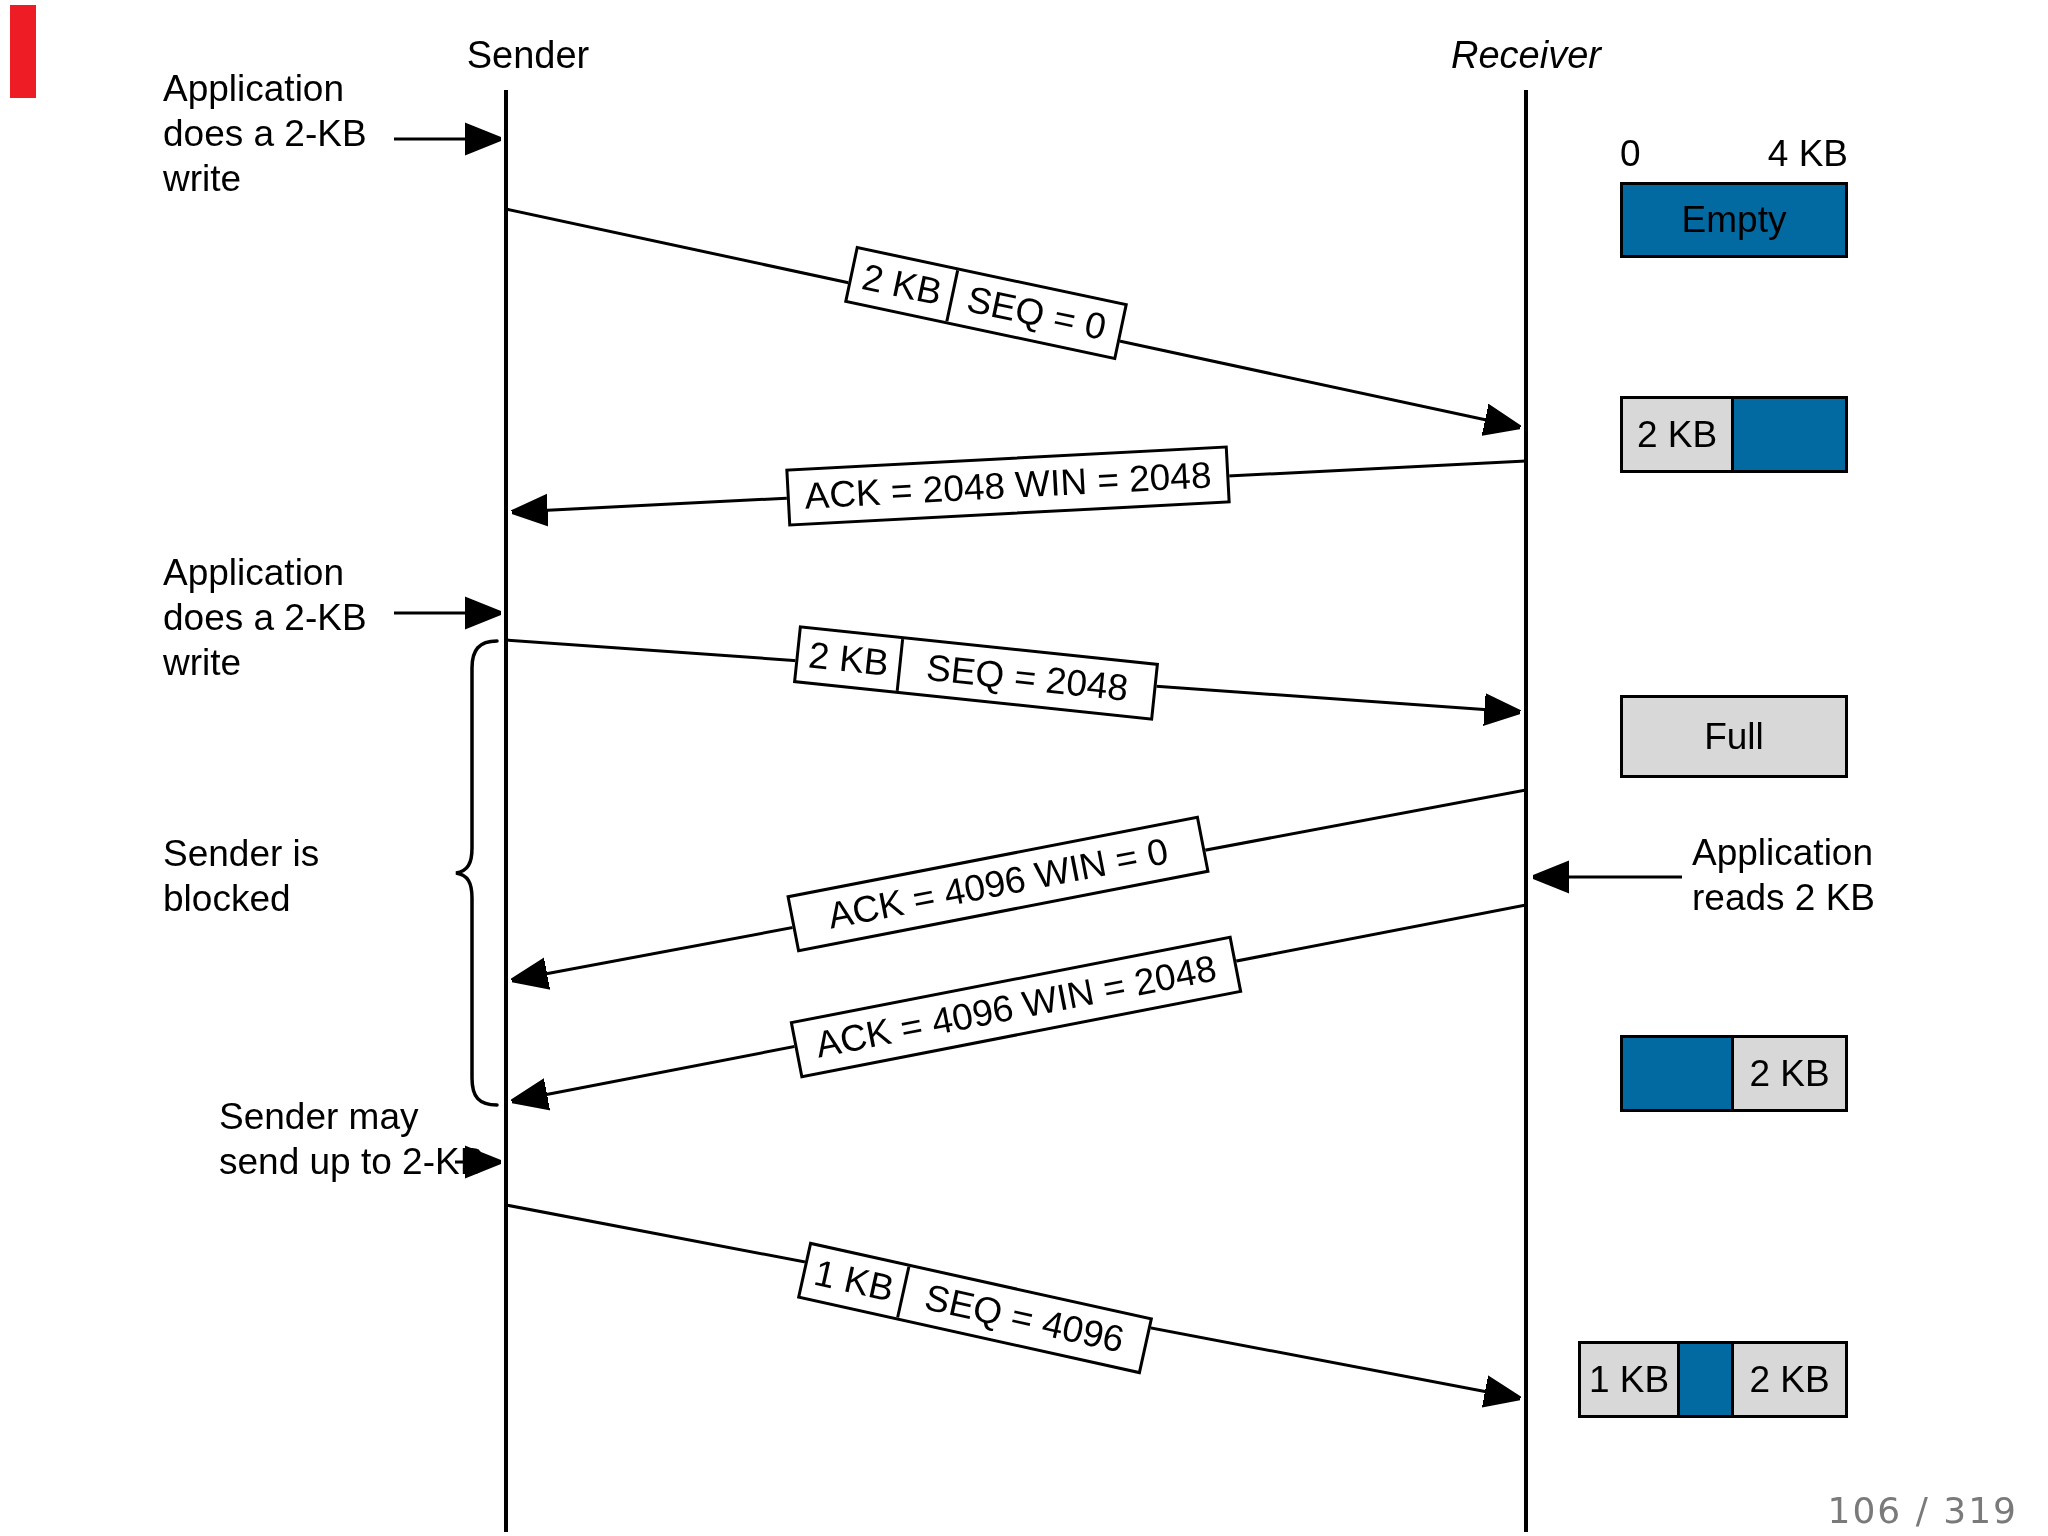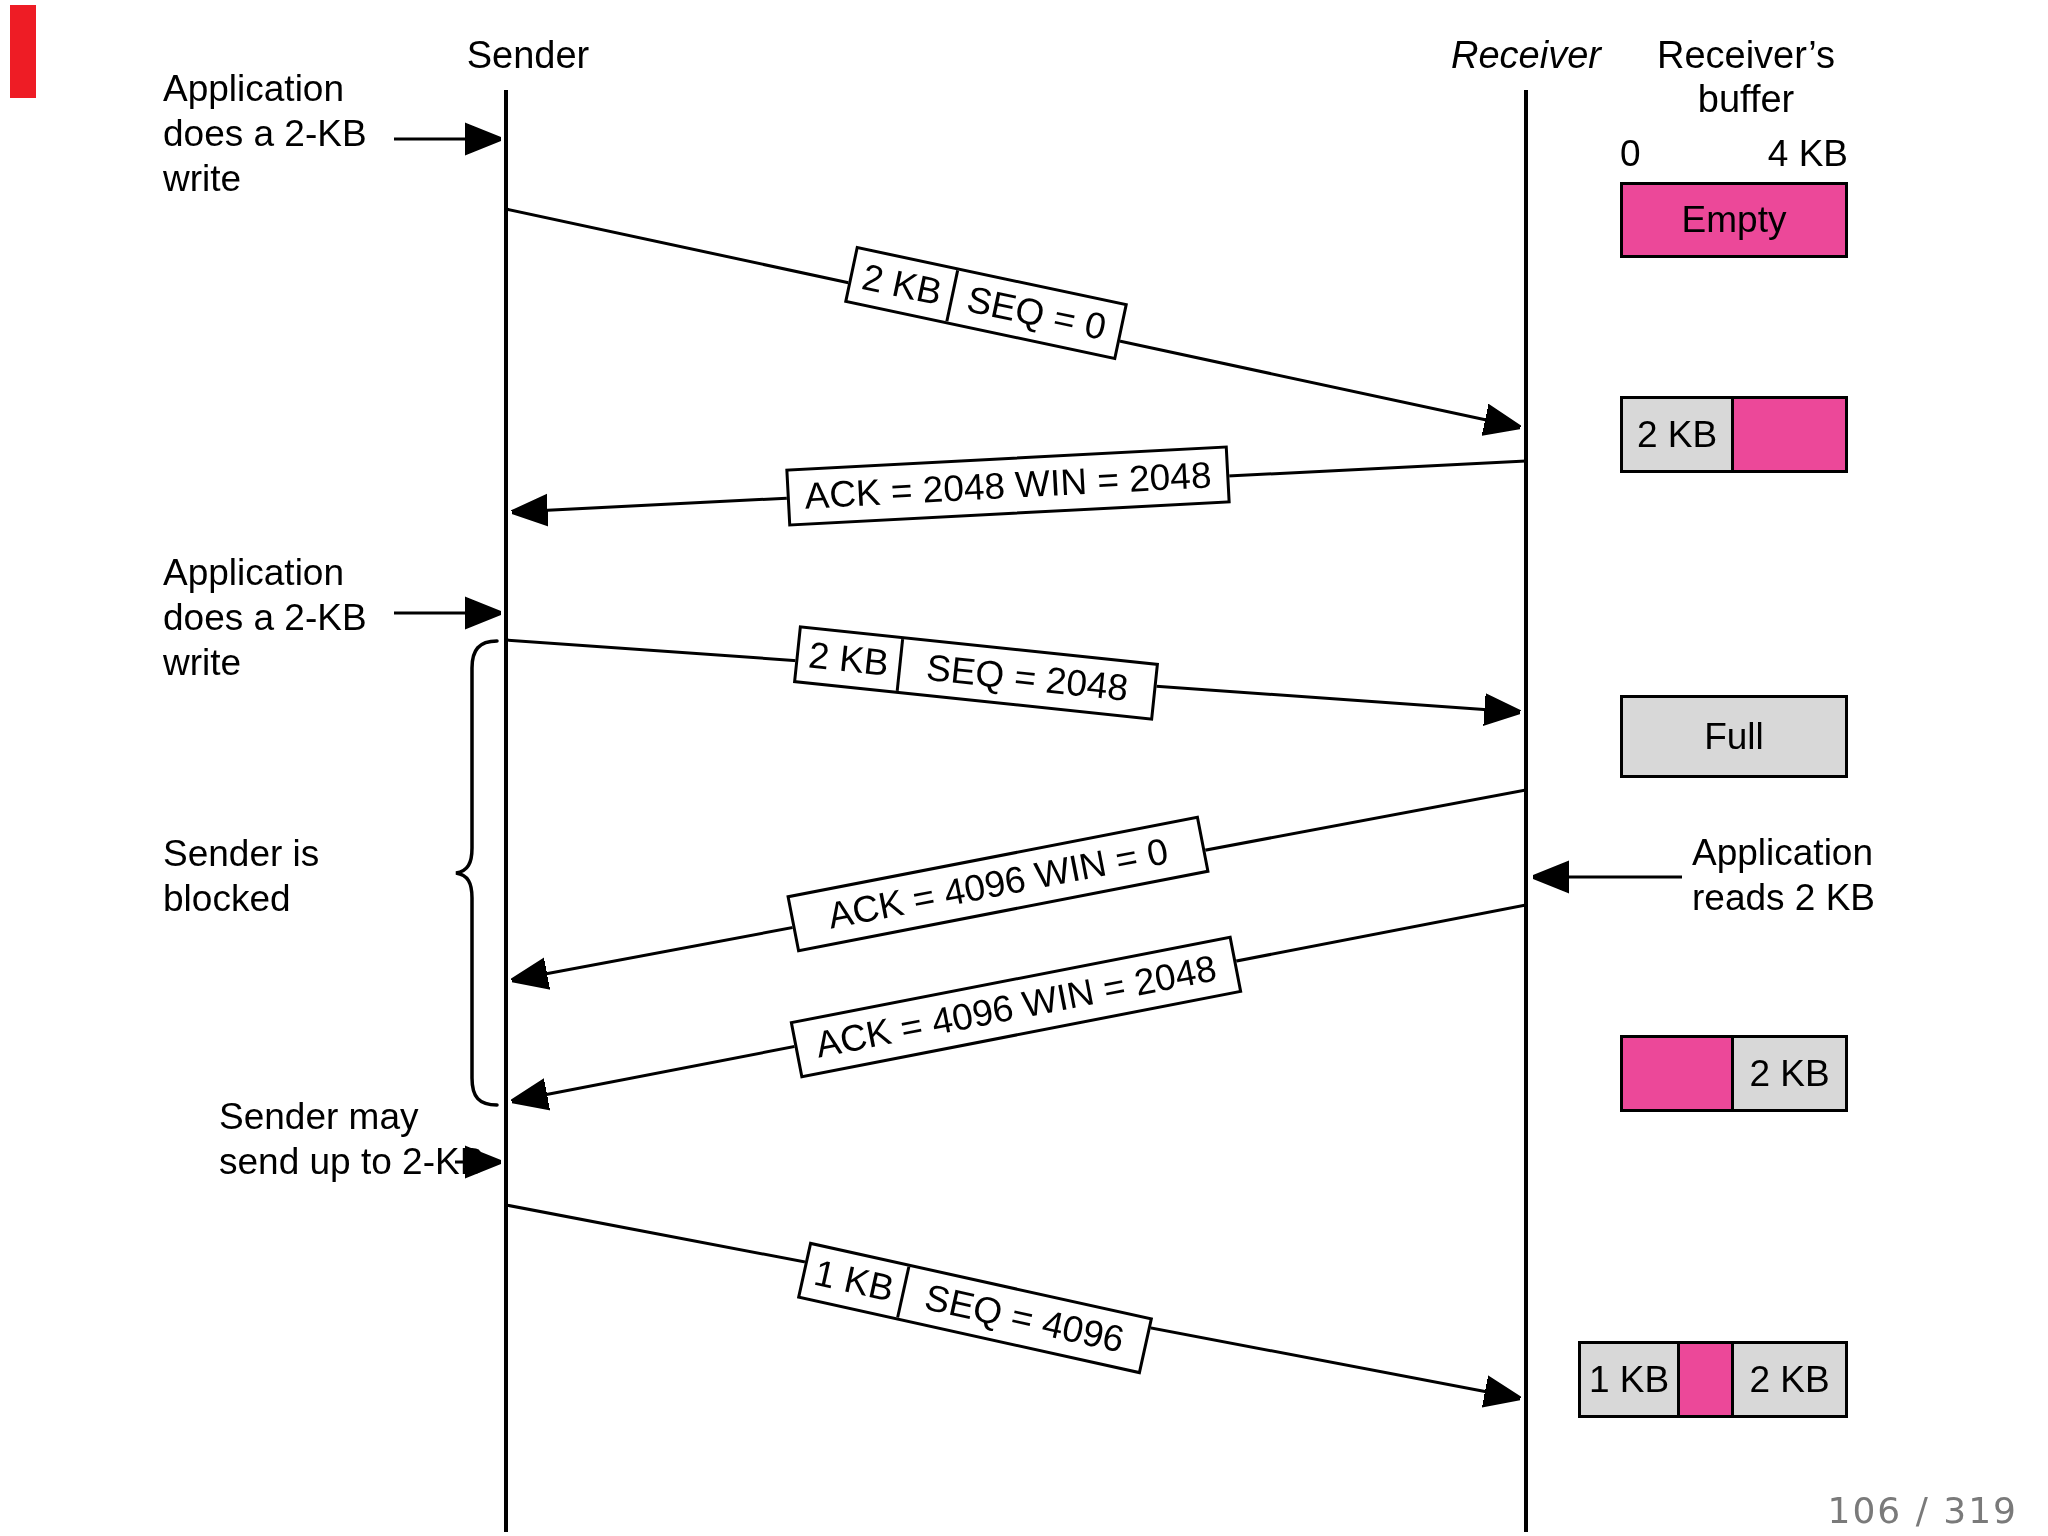--- a/index.html
+++ b/index.html
@@ -21,21 +21,21 @@
 
   .ann{position:absolute;font-size:37px;line-height:45px;white-space:nowrap;}
   .ann.right{text-align:left;}
 
   .msg{position:absolute;display:flex;align-items:stretch;background:#fff;
        border:3px solid var(--ink);font-size:37px;white-space:nowrap;}
   .msg .cell{display:flex;align-items:center;justify-content:center;padding:0 12px;}
   .msg .cell.grow{flex:1;}
   .msg .cell + .cell{border-left:3px solid var(--ink);}
 
-  .buf{position:absolute;display:flex;background:#ec4899;border:3px solid var(--ink);
+  .buf{position:absolute;display:flex;background:#0369a1;border:3px solid var(--ink);
        font-size:37px;justify-content:flex-end;}
   .buf .bcell{display:flex;align-items:center;justify-content:center;height:100%;}
   .buf .gray{background:var(--buffer-fill);}
   .buf .divr{border-right:3px solid var(--ink);}
   .buf .divl{border-left:3px solid var(--ink);}
 
   .scale-row{position:absolute;left:1620px;top:131px;width:228px;height:46px;
              display:flex;justify-content:space-between;align-items:center;
              font-size:37px;}
 
@@ -74,24 +74,20 @@
     <line x1="1526" y1="790" x2="513" y2="980" stroke-width="3" marker-end="url(#ah)"></line>
     <line x1="1526" y1="905" x2="513" y2="1101" stroke-width="3" marker-end="url(#ah)"></line>
     <line x1="506" y1="1205" x2="1519" y2="1398" stroke-width="3" marker-end="url(#ah)"></line>
 
     <path d="M497,641 C479,641 472,650 472,668 L472,848 C472,863 468,871 456,873
              C468,875 472,883 472,898 L472,1078 C472,1097 479,1105 497,1105" fill="none" stroke-width="3.5" stroke-linecap="round"></path>
   </svg>
 
   <div class="hdr" style="left:528px;top:33px;">Sender</div>
   <div class="hdr" style="left:1526px;top:33px;font-style:italic;">Receiver</div>
-  <div class="hdr" style="left:1746px;top:33px;">
-    <div>Receiver’s</div>
-    <div>buffer</div>
-  </div>
 
   <div class="scale-row">
     <span>0</span>
     <span>4 KB</span>
   </div>
 
   <div class="ann" style="left:163px;top:66px;">
     <div>Application</div>
     <div>does a 2-KB</div>
     <div>write</div>

